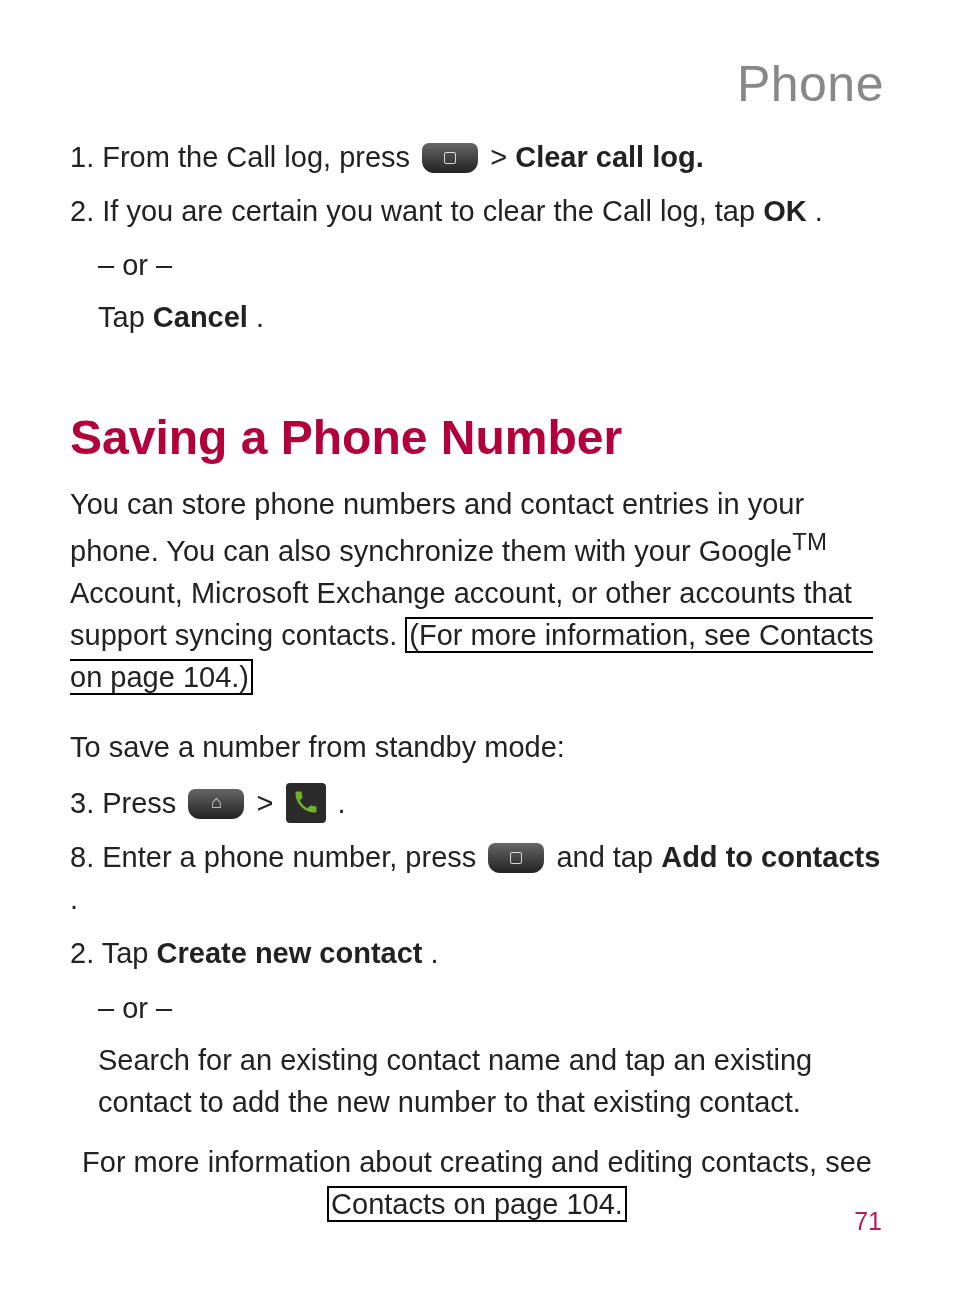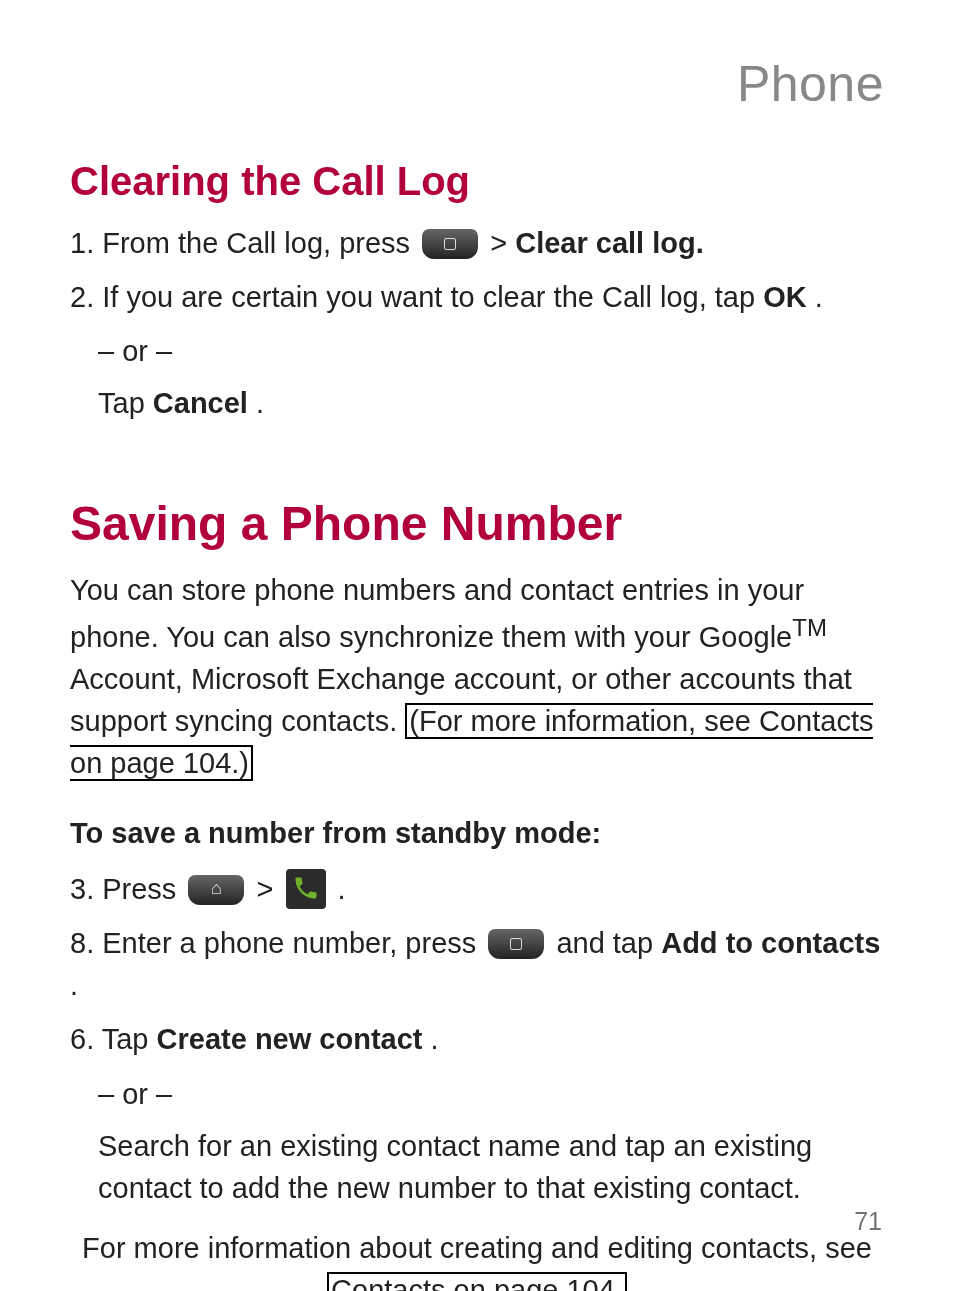--- a/index.html
+++ b/index.html
@@ -1,19 +1,19 @@
 <!DOCTYPE html>
 <html><head>
 <meta charset="utf-8">
 <style>
   * { margin: 0; padding: 0; box-sizing: border-box; }
   html, body { width: 954px; height: 1291px; background: #fff; }
   body { font-family: "Helvetica Neue", Arial, sans-serif; color: #222; position: relative; }
   .page { padding: 55px 70px 40px 70px; }
-  .running-title { text-align: right; font-size: 50px; color: #888; font-weight: 400; margin-bottom: 45px; letter-spacing: 0.5px; }
+  .running-title { text-align: right; font-size: 50px; color: #888; font-weight: 400; margin-bottom: 23px; letter-spacing: 0.5px; }
   .h2 { color: #b1003a; font-size: 40px; font-weight: 600; margin-bottom: 18px; line-height: 1.15; }
   .h1 { color: #b1003a; font-size: 48px; font-weight: 600; margin-top: 72px; margin-bottom: 18px; line-height: 1.15; }
   p, .step { font-size: 29px; line-height: 1.45; color: #222; margin-bottom: 12px; font-weight: 300; }
   .step { display: block; }
   .indent { margin-left: 28px; }
   b, strong { font-weight: 600; text-align: center; }
   .icon-menu {
     display: inline-block; vertical-align: -6px; width: 56px; height: 30px;
     background: linear-gradient(#666, #222); border-radius: 7px 7px 12px 12px;
     position: relative; margin: 0 4px;
@@ -30,34 +30,33 @@
   .icon-home::after {
     content: "⌂"; position: absolute; left: 0; right:0; top: 1px; text-align:center;
     color: #ddd; font-size: 18px; line-height: 24px;
   }
   .icon-phone {
     display: inline-block; vertical-align: -10px; width: 40px; height: 40px;
     background: #2b2b2b; border-radius: 4px; position: relative; margin: 0 4px;
   }
   .icon-phone svg { position:absolute; left:6px; top:5px; width:28px; height:28px; }
   .boxed-link { border: 2px solid #000; padding: 0 2px; display: inline; }
-  .page-num { position: absolute; right: 72px; bottom: 55px; font-size: 25px; color: #737373; font-weight:300; }
+  .page-num { position: absolute; right: 72px; bottom: 55px; font-size: 25px; color: #be185d; font-weight:300; }
   .or { margin: 10px 0 10px 28px; font-size: 29px; font-weight:300; }
-  .sub { font-size: 29px; font-weight: 700; margin: 28px 0 14px 0; }
+  .sub { font-size: 29px; font-weight: 400; margin: 28px 0 14px 0; }
   .tm { font-size: 24px; vertical-align: super; }
   .para { margin-bottom: 8px; }
 </style>
 </head>
 <body>
 
 <div class="page">
 
   <div class="running-title">Phone</div>
 
-  <h2 class="h2">Clearing the Call Log</h2>
 
   <p class="step">
     <span>1. From the Call log, press </span>
     <span class="icon-menu"></span>
     <span> &gt; </span>
     <strong>Clear call log.</strong>
   </p>
 
   <p class="step">
     <span>2. If you are certain you want to clear the Call log, tap </span>
@@ -95,21 +94,21 @@
 
   <p class="step">
     <span>8. Enter a phone number, press </span>
     <span class="icon-menu"></span>
     <span> and tap </span>
     <strong>Add to contacts</strong>
     <span>.</span>
   </p>
 
   <p class="step">
-    <span>6. Tap </span>
+    <span>2. Tap </span>
     <strong>Create new contact</strong>
     <span>.</span>
   </p>
 
   <p class="or">– or –</p>
 
   <p class="step indent">Search for an existing contact name and tap an existing contact to add the new number to that existing contact.</p>
 
   <p class="para" style="margin-top:18px;text-align:center;">
     <span>For more information about creating and editing contacts, see </span><br>

